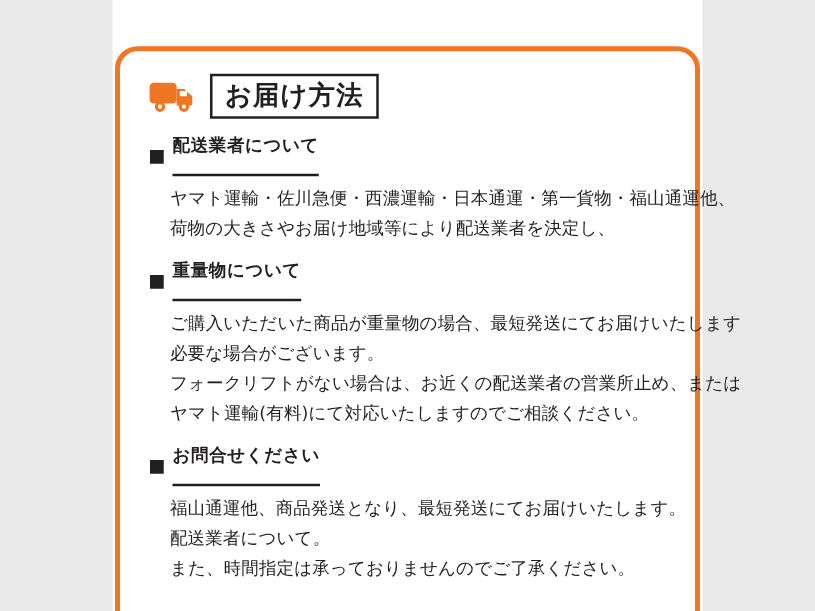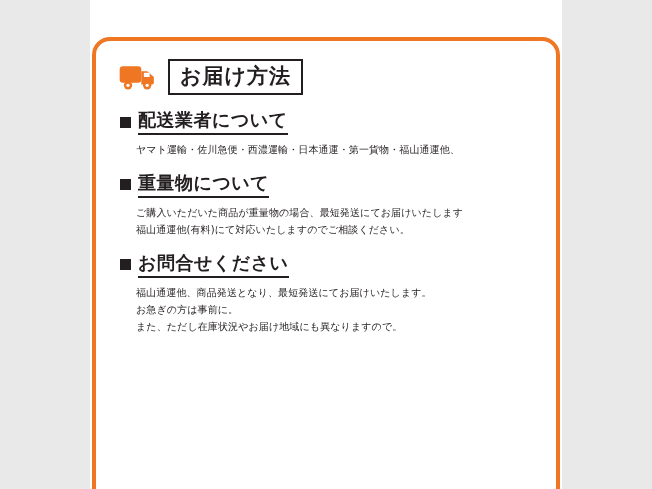--- a/index.html
+++ b/index.html
@@ -79,32 +79,32 @@
     margin: 0 0 6px 6px;
   }
   .bullet-square {
     width: 11px;
     height: 11px;
     background: #231f20;
     display: inline-block;
     flex: 0 0 auto;
   }
   .section-title {
-    font-size: 18px;
+    font-size: 14px;
     font-weight: bold;
     color: #231f20;
     border-bottom: 2px solid #231f20;
-    padding-bottom: 2px;
+    padding-bottom: 13px;
     letter-spacing: 0.5px;
     line-height: 1.2;
   }
 
   .section-body {
     margin-left: 22px;
-    font-size: 10px;
+    font-size: 14px;
     color: #231f20;
     line-height: 1.72;
     letter-spacing: 0.1px;
   }
   .line { white-space: nowrap; }
 </style>
 </head>
 <body>
 
 <div class="page">
@@ -127,40 +127,43 @@
       <div class="title-box">お届け方法</div>
     </div>
 
     <div class="section">
       <div class="section-head">
         <span class="bullet-square"></span>
         <span class="section-title">配送業者について</span>
       </div>
       <div class="section-body">
         <div class="line">ヤマト運輸・佐川急便・西濃運輸・日本通運・第一貨物・福山通運他、</div>
+        <div class="line">荷物の大きさやお届け地域等により配送業者を決定し、</div>
       </div>
     </div>
 
     <div class="section">
       <div class="section-head">
         <span class="bullet-square"></span>
         <span class="section-title">重量物について</span>
       </div>
       <div class="section-body">
         <div class="line">ご購入いただいた商品が重量物の場合、最短発送にてお届けいたします</div>
-        <div class="line">福山通運他(有料)にて対応いたしますのでご相談ください。</div>
+        <div class="line">必要な場合がございます。</div>
+        <div class="line">フォークリフトがない場合は、お近くの配送業者の営業所止め、または</div>
+        <div class="line">ヤマト運輸(有料)にて対応いたしますのでご相談ください。</div>
       </div>
     </div>
 
     <div class="section">
       <div class="section-head">
         <span class="bullet-square"></span>
         <span class="section-title">お問合せください</span>
       </div>
       <div class="section-body">
         <div class="line">福山通運他、商品発送となり、最短発送にてお届けいたします。</div>
-        <div class="line">お急ぎの方は事前に。</div>
-        <div class="line">また、ただし在庫状況やお届け地域にも異なりますので。</div>
+        <div class="line">配送業者について。</div>
+        <div class="line">また、時間指定は承っておりませんのでご了承ください。</div>
       </div>
     </div>
 
   </div>
 </div>
 
 </body></html>

